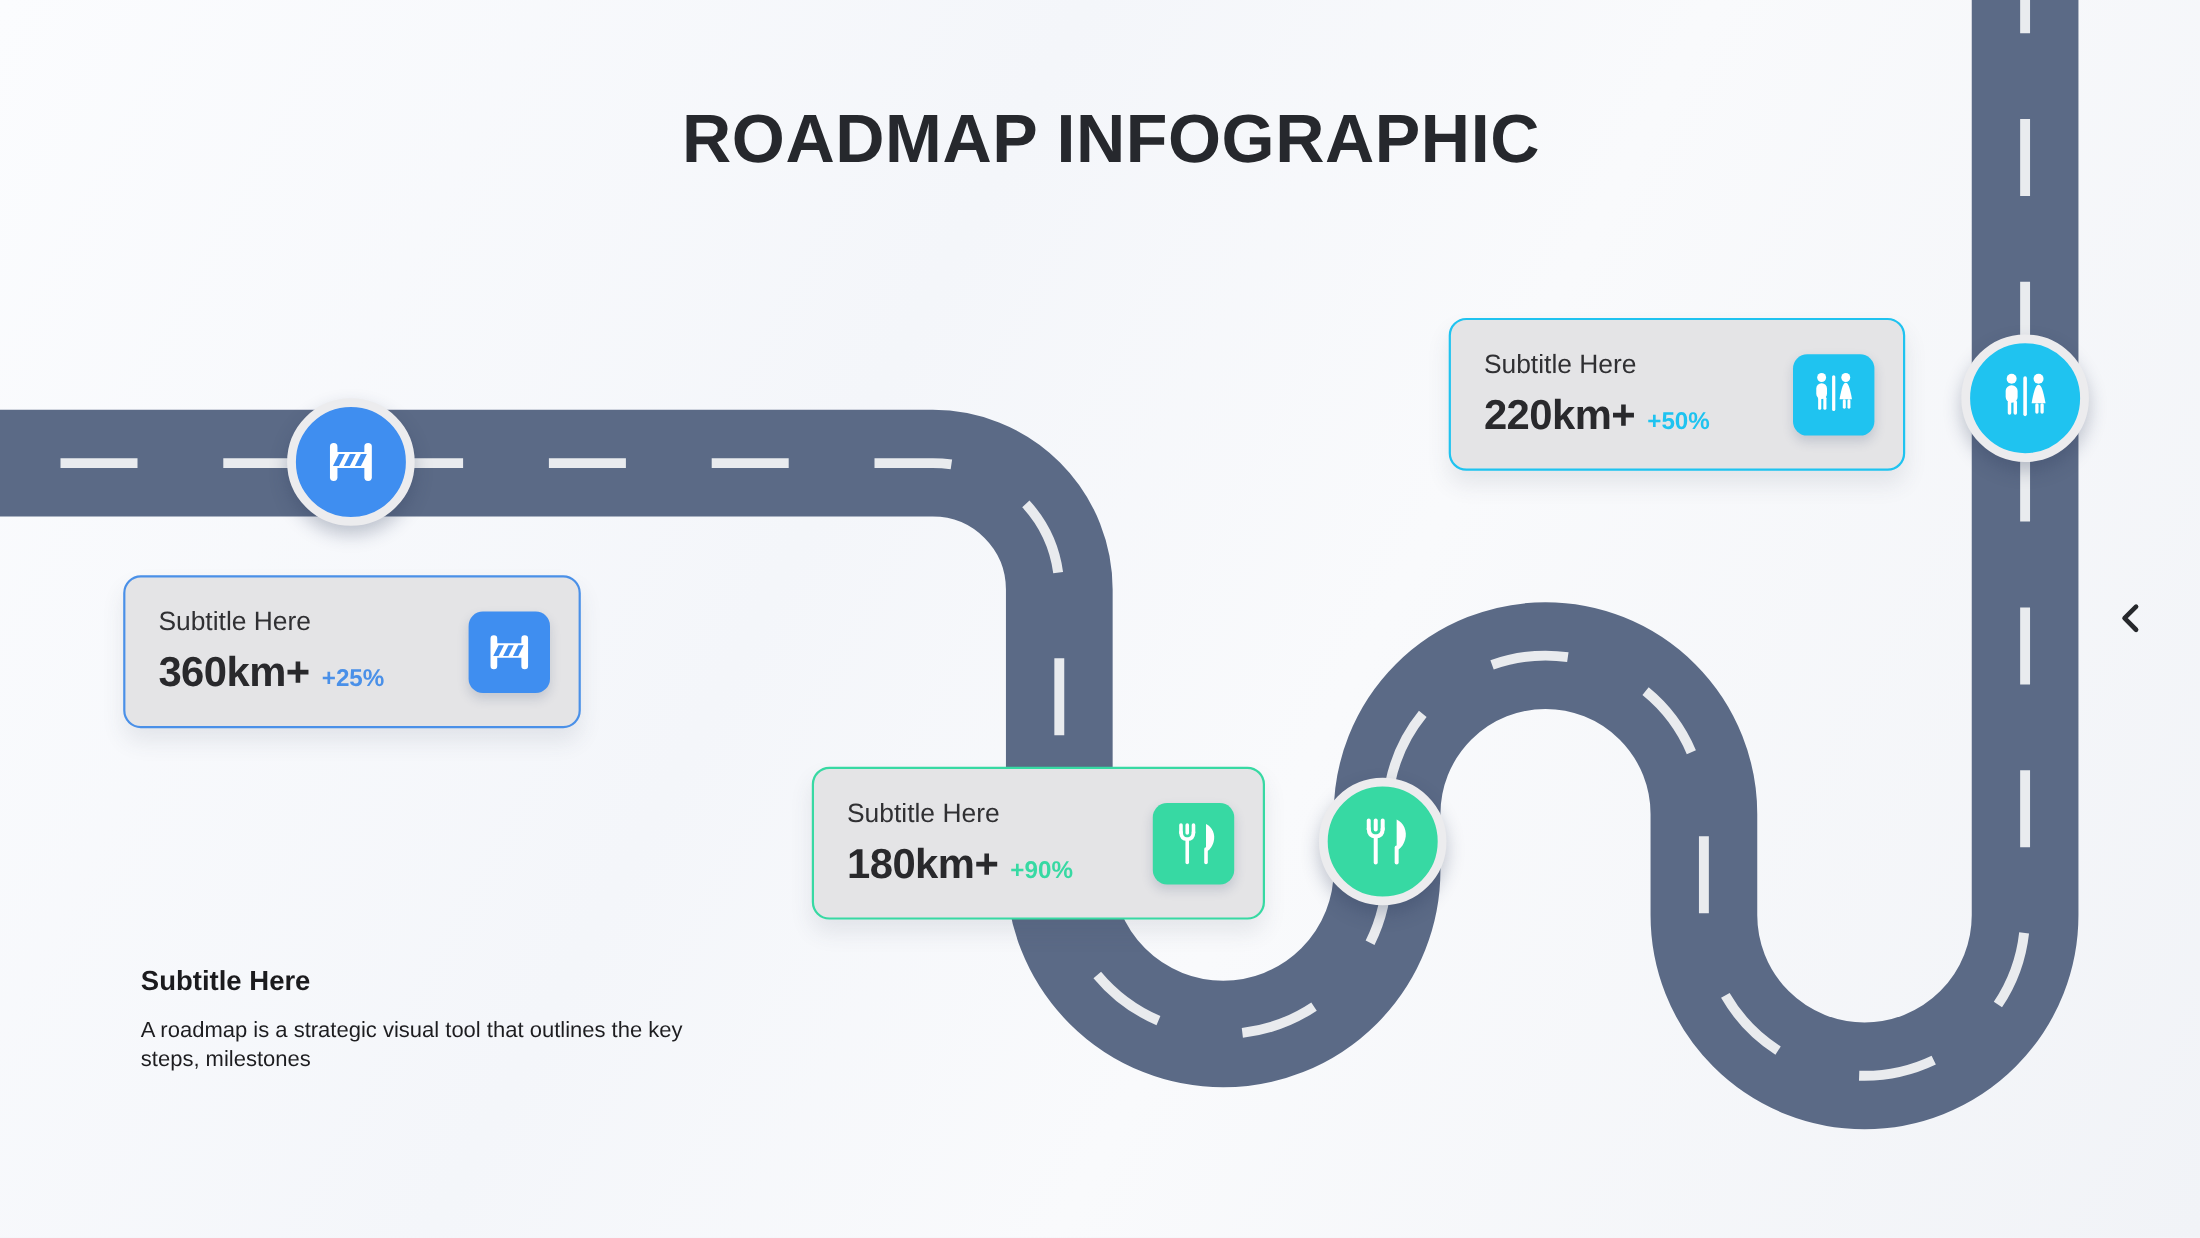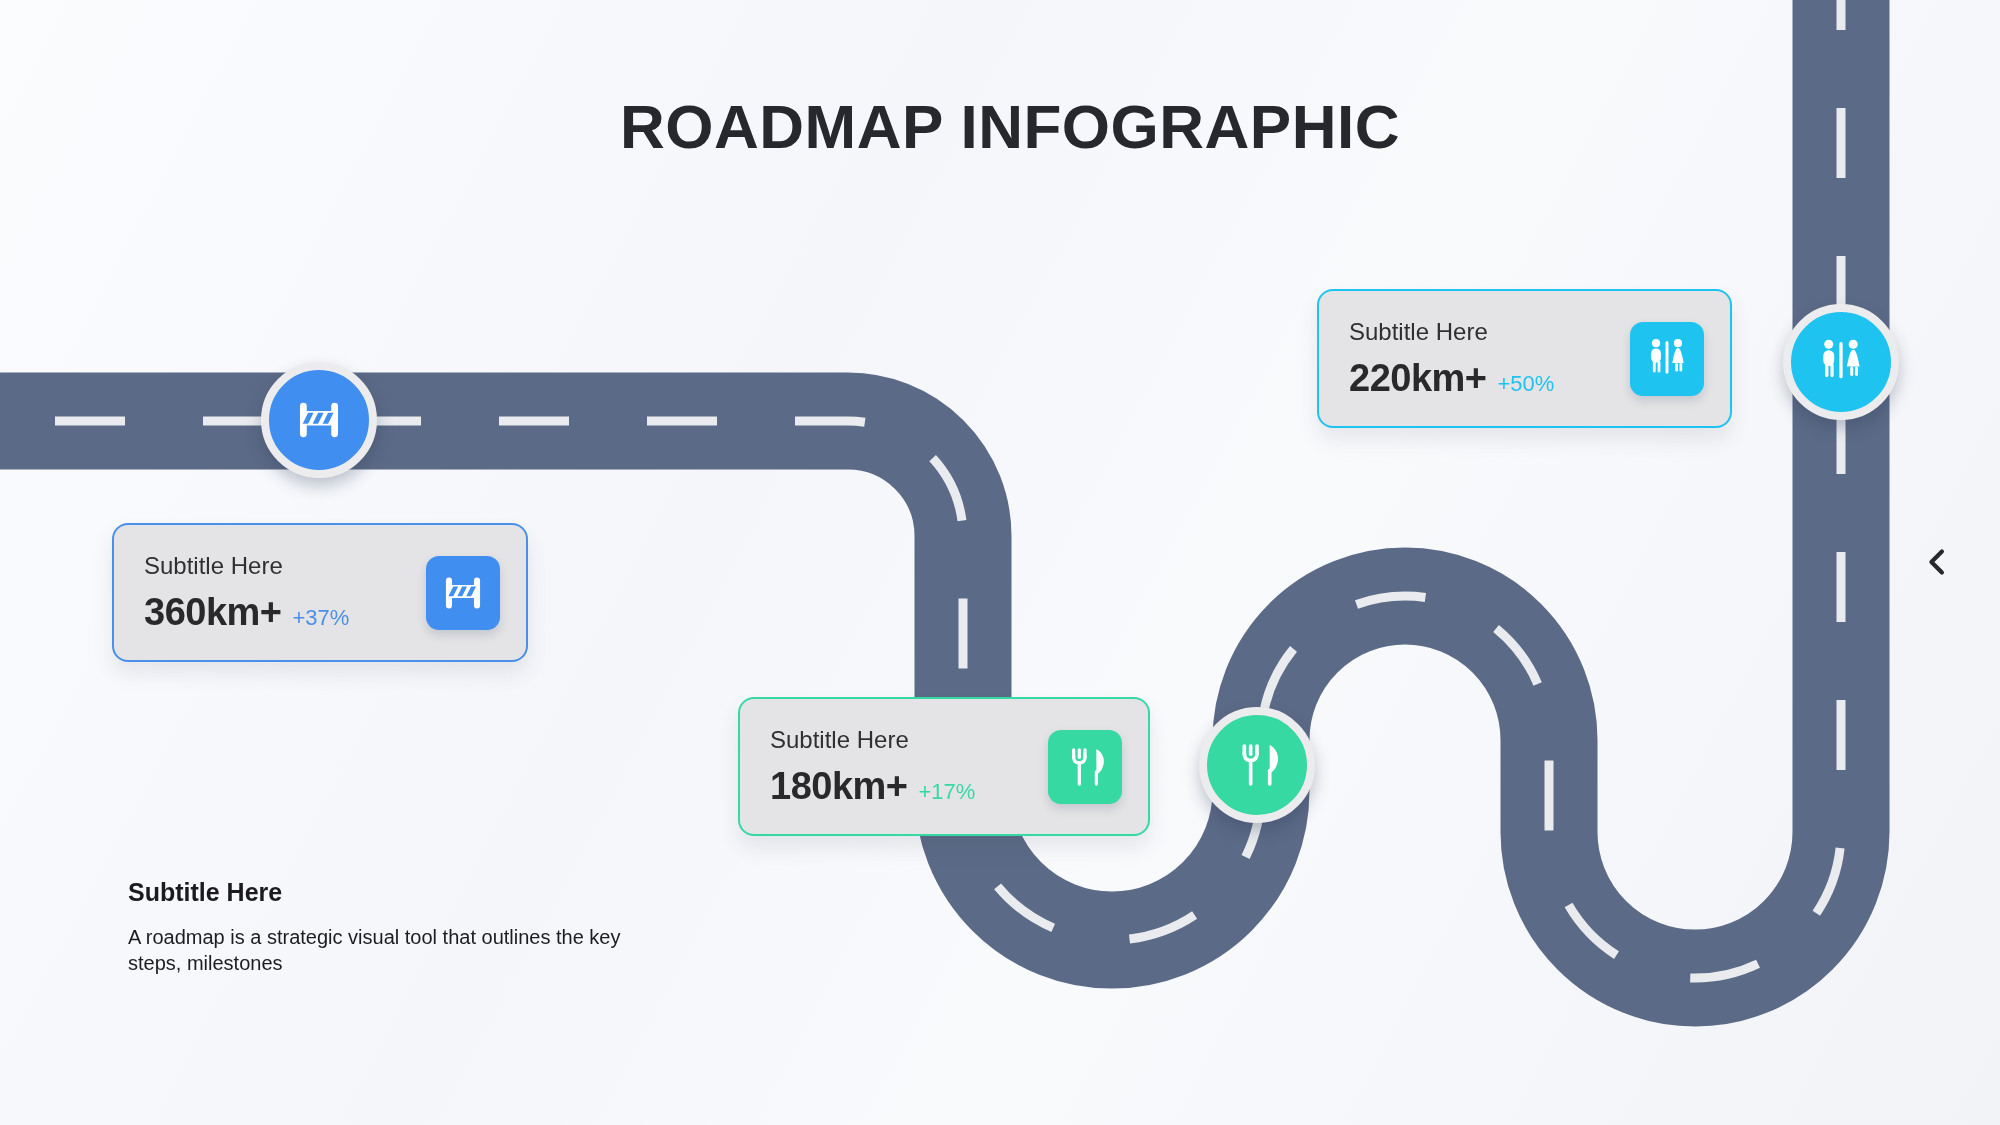--- a/index.html
+++ b/index.html
@@ -27,21 +27,21 @@
     padding:0 26px 0 30px;
     box-shadow:0 12px 20px rgba(60,70,90,0.10);
   }
   .card-1{left:112px;top:523px;width:416px;}
   .card-2{left:738px;top:697px;width:412px;}
   .card-3{left:1317px;top:289px;width:415px;}
   .card-text{display:flex;flex-direction:column;gap:11px;}
   .card-subtitle{font-size:24px;color:#303033;}
   .card-valuerow{display:flex;align-items:baseline;}
   .card-value{font-size:38px;font-weight:700;color:#29292c;letter-spacing:-0.5px;text-align:center;}
-  .card-delta{font-size:22px;font-weight:400;color:var(--accent,#4a90e8);margin-left:11px;}
+  .card-delta{font-size:22px;font-weight:700;color:var(--accent,#4a90e8);margin-left:11px;}
   .card-icon{
     width:74px;height:74px;border-radius:13px;flex:0 0 auto;
     background:var(--icon-bg,#3f8ef0);color:var(--icon-bg,#3f8ef0);
     display:flex;align-items:center;justify-content:center;
     box-shadow:0 5px 10px rgba(50,70,110,0.18);
   }
   .card-icon svg{width:52px;height:52px;display:block;}
 
   
   .marker{
@@ -115,36 +115,36 @@
   <svg class="road-svg" viewBox="0 0 2000 1125">
     <path d="M -60 421 L 848 421 A 115 115 0 0 1 963 536 L 963 791 A 149 149 0 0 0 1261 791 L 1261 740 A 144 144 0 0 1 1549 740 L 1549 832 A 146 146 0 0 0 1841 832 L 1841 -60" fill="none" stroke="#5b6a86" stroke-width="97"></path>
     <path d="M -60 421 L 848 421 A 115 115 0 0 1 963 536 L 963 791 A 149 149 0 0 0 1261 791 L 1261 740 A 144 144 0 0 1 1549 740 L 1549 832 A 146 146 0 0 0 1841 832 L 1841 -60" fill="none" stroke="#e9ebee" stroke-width="9" stroke-dasharray="70 78" stroke-dashoffset="33"></path>
   </svg>
 
   <div class="card card-1" style="--accent: #4a90e8; --icon-bg: #3f8ef0;">
     <div class="card-text">
       <div class="card-subtitle">Subtitle Here</div>
       <div class="card-valuerow">
         <span class="card-value">360km+</span>
-        <span class="card-delta">+37%</span>
+        <span class="card-delta">+25%</span>
       </div>
     </div>
     <div class="card-icon">
       <svg viewBox="0 0 64 64">
           <use href="#g-barrier"></use>
         </svg>
     </div>
   </div>
 
   <div class="card card-2" style="--accent: #37d9a3; --icon-bg: #37d9a3;">
     <div class="card-text">
       <div class="card-subtitle">Subtitle Here</div>
       <div class="card-valuerow">
         <span class="card-value">180km+</span>
-        <span class="card-delta">+17%</span>
+        <span class="card-delta">+90%</span>
       </div>
     </div>
     <div class="card-icon">
       <svg viewBox="0 0 64 64">
           <use href="#g-restaurant"></use>
         </svg>
     </div>
   </div>
 
   <div class="card card-3" style="--accent: #1fc3f0; --icon-bg: #1fc3f0;">

